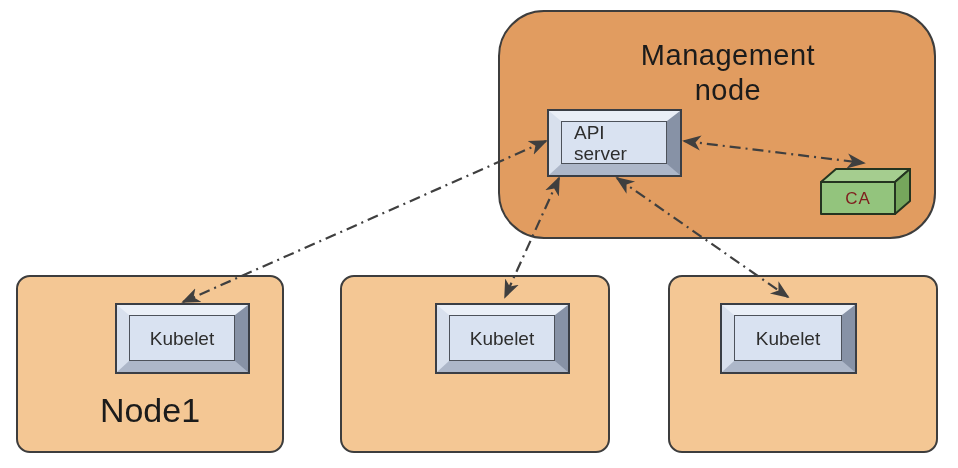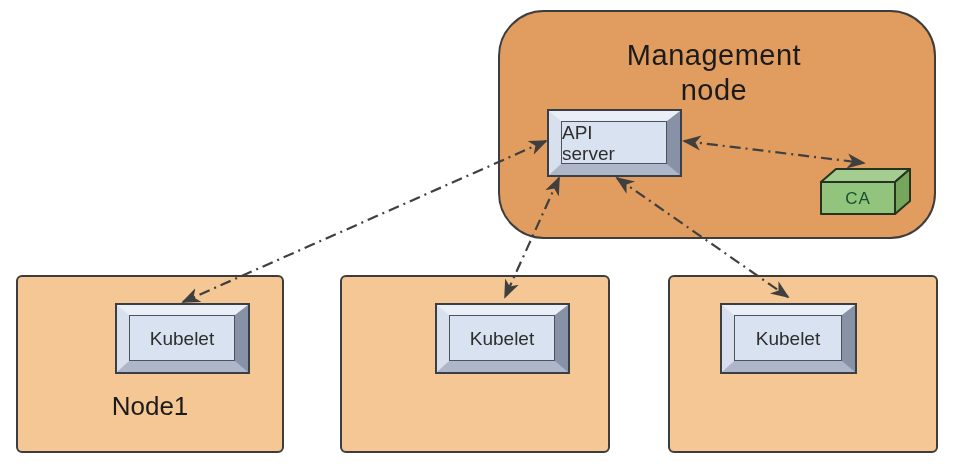--- a/index.html
+++ b/index.html
@@ -2,48 +2,48 @@
 <html><head>
 <meta charset="utf-8">
 <style>
   html,body { margin:0; padding:0; background:#fff; }
   .canvas {
     position:relative; width:958px; height:468px; background:#ffffff;
     font-family:"Liberation Sans", sans-serif; overflow:hidden;
   }
   .roundbox { position:absolute; border:2px solid #3d3d3d; box-sizing:border-box; }
   .mgmt { left:498px; top:10px; width:438px; height:229px; border-radius:46px; background:#e19c60; }
-  .worker { top:275px; width:268px; height:178px; border-radius:6px; background:#f4c794; }
+  .worker { top:275px; width:268px; height:178px; border-radius:14px; background:#f4c794; }
   .mgmt-title {
-    position:absolute; left:114px; top:26px; width:200px; text-align:center;
+    position:absolute; left:128px; top:26px; width:200px; text-align:center;
     font-size:29px; line-height:35px; color:#1b1b1b; letter-spacing:0.5px;
   }
   .node-label {
     position:absolute; left:0; right:0; top:114px; text-align:center;
-    font-size:26px; color:#1b1b1b;
+    font-size:34px; color:#1b1b1b;
   }
   
   .bevel { position:absolute; border:2px solid #3a3e45; box-sizing:border-box; }
   .bevel .frame {
     position:absolute; inset:0; border-style:solid;
     border-width:10px 13px 11px 12px;
     border-top-color:#eaeff7; border-right-color:#8792a6;
     border-bottom-color:#adb7c9; border-left-color:#d8e0ed;
   }
   .bevel .panel {
     position:absolute; inset:0; background:#d9e2f1; border:1px solid #4d525b;
     display:flex; align-items:center; color:#2e2e2e; font-size:19px; line-height:21px;
   }
   .panel-center { justify-content:center; }
-  .panel-left   { justify-content:flex-start; padding-left:0; }
+  .panel-left   { justify-content:flex-start; padding-left:12px; }
   .api-text { display:inline-block; width:62px; }
   .ca-label {
     position:absolute; left:321px; top:172px; width:74px; height:30px;
     display:flex; align-items:center; justify-content:center;
-    font-size:17px; color:#14532d; letter-spacing:1px;
+    font-size:17px; color:#7f1d1d; letter-spacing:1px;
   }
   .ca-svg { position:absolute; left:317px; top:152px; }
   .arrows { position:absolute; left:0; top:0; z-index:10; pointer-events:none; }
 </style>
 </head>
 <body>
 
 <div class="canvas">
 
   <div class="roundbox mgmt">

